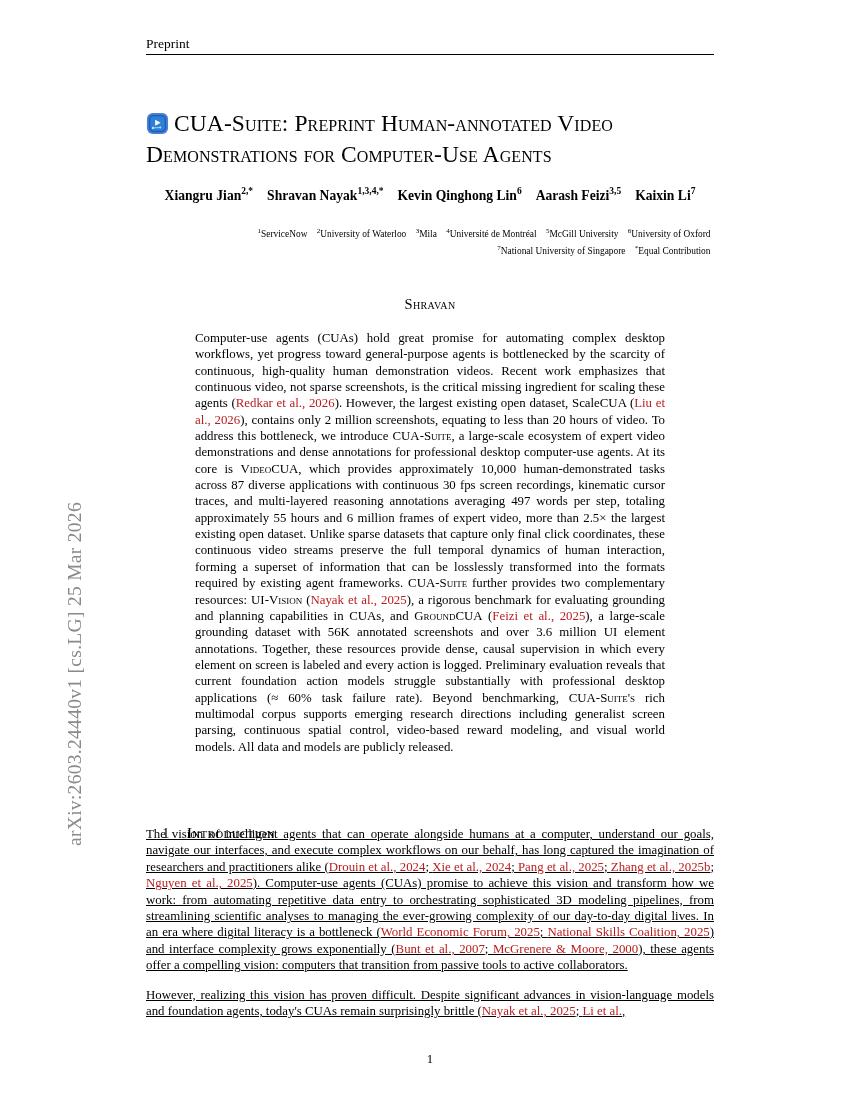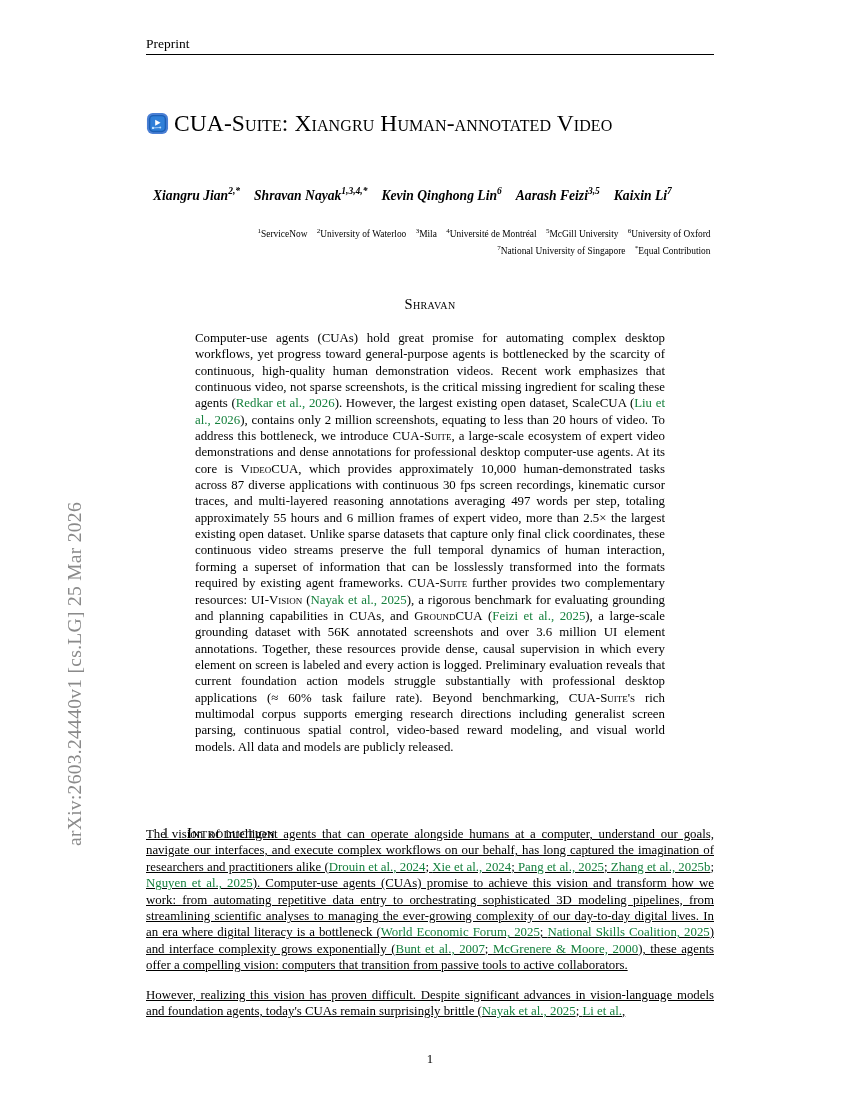--- a/index.html
+++ b/index.html
@@ -73,24 +73,24 @@
     width: 23px; height: 23px;
     vertical-align: -3px;
     margin-right: 5px;
     position: relative;
     top: 1px;
   }
 
   
   #authors {
     position: absolute; top: 182px; left: 0; width: 568px;
+    text-align: center;
     font-weight: bold;
     font-size: 13.6px;
     line-height: 19px;
-    font-style: italic;
   }
   #authors .au { white-space: nowrap; margin: 0 7px; }
   #authors sup { font-size: 9.5px; font-weight: bold; }
 
   
   #affils {
     position: absolute; top: 224px; left: 0; width: 568px;
     text-align: right;
     font-size: 9.4px;
     line-height: 14px;
@@ -156,21 +156,21 @@
   #body-text p { margin: 0 0 13px 0; text-decoration: underline; }
 
   
   #page-number {
     position: absolute; top: 1052px; left: 0; width: 568px;
     text-align: center;
     font-size: 12.8px;
   }
 
   a.cite, span.cite {
-    color: #15803d;
+    color: #b91c1c;
     text-decoration: none;
   }
   span.smallcaps { font-variant: small-caps; }
 </style>
 </head>
 <body>
 
 <div id="arxiv-stamp">
   <div class="vtext">arXiv:2603.24440v1  [cs.LG]  25 Mar 2026</div>
 </div>
@@ -187,21 +187,24 @@
       <span id="app-icon">
         <svg viewBox="0 0 24 24" width="23" height="23" xmlns="http://www.w3.org/2000/svg">
           <rect x="1" y="1" width="22" height="22" rx="6" ry="6" fill="#4a7fd4"></rect>
           <rect x="3" y="3" width="18" height="18" rx="4.5" ry="4.5" fill="#1b5fb5"></rect>
           <rect x="4.5" y="4.5" width="15" height="15" rx="3.2" ry="3.2" fill="#2f7fd8"></rect>
           <polygon points="9.6,8 9.6,14.4 15.2,11.2" fill="#ffffff"></polygon>
           <circle cx="7.3" cy="16.6" r="1.25" fill="#bfe2ff"></circle>
           <circle cx="14.9" cy="16.2" r="0.95" fill="#bfe2ff"></circle>
           <line x1="7.3" y1="16.6" x2="14.9" y2="16.2" stroke="#bfe2ff" stroke-width="0.8"></line>
         </svg>
-      </span><span class="tl1-a">CUA-</span><span class="sc">Suite</span><span>: </span><span class="sc">Xiangru Human-annotated Video</span>
+      </span><span class="tl1-a">CUA-</span><span class="sc">Suite</span><span>: </span><span class="sc">Preprint Human-annotated Video</span>
+    </div>
+    <div class="title-line l2">
+      <span class="sc">Demonstrations for Computer-Use Agents</span>
     </div>
   </div>
 
   <div id="authors">
       <div><span class="au">Xiangru Jian<sup>2,*</sup></span><span class="au">Shravan Nayak<sup>1,3,4,*</sup></span><span class="au">Kevin Qinghong Lin<sup>6</sup></span><span class="au">Aarash Feizi<sup>3,5</sup></span><span class="au">Kaixin Li<sup>7</sup></span></div>
     </div>
 
   <div id="affils"><span class="af"><sup>1</sup>ServiceNow</span> <span class="af"><sup>2</sup>University of Waterloo</span> <span class="af"><sup>3</sup>Mila</span> <span class="af"><sup>4</sup>Université de Montréal</span> <span class="af"><sup>5</sup>McGill University</span> <span class="af"><sup>6</sup>University of Oxford</span> <span class="af"><sup>7</sup>National University of Singapore</span> <span class="af"><sup>*</sup>Equal Contribution</span> </div>
 
 

